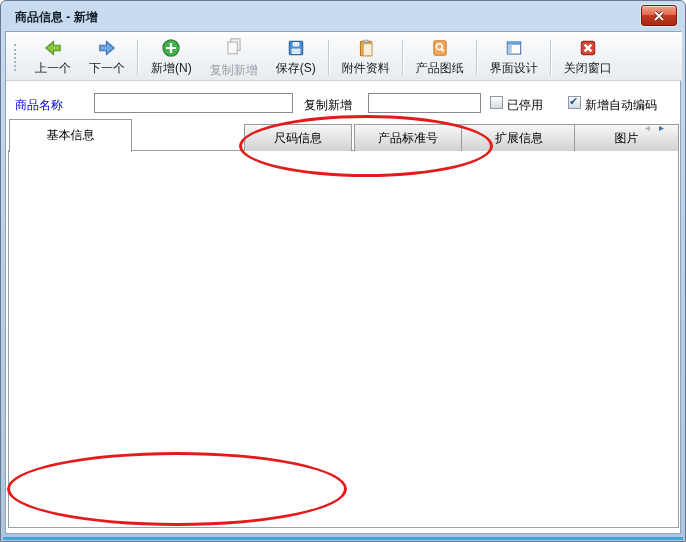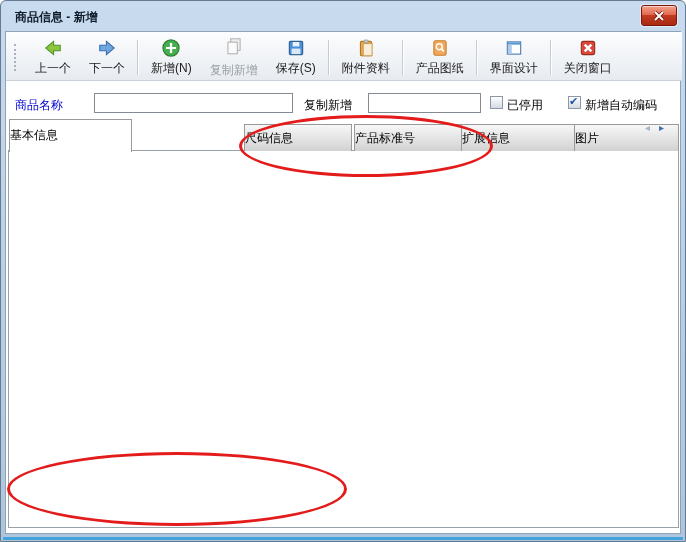--- a/index.html
+++ b/index.html
@@ -32,21 +32,21 @@
   .cbtn i{width:0;height:0;border:3.5px solid transparent;border-top:4.5px solid #41464c;margin-top:5px;}
   .combo.cost{background:#ffffdd;}
   .combo.cost .cval{color:#b9b25a;}
   
   .checkbox{position:absolute;width:13px;height:13px;box-sizing:border-box;border:1px solid #8a98a8;background:linear-gradient(#fefefe,#d5dbe2);cursor:default;}
   .checkbox.checked::after{content:"✔";position:absolute;left:0px;top:-2px;font-size:11px;color:#2159a8;}
   .checkbox.disabled{border-color:#b9bfc6;background:#f2f4f6;}
   .cblbl{position:absolute;font-size:12px;color:#000;white-space:nowrap;}
   .cblbl.dotted{outline:1px dotted #444;padding:1px 2px;}
   
-  .tab{position:absolute;top:123px;height:27px;background:linear-gradient(#f7f7f7,#d2d2d2);border:1px solid #9a9a9a;border-bottom:0;box-sizing:border-box;line-height:26px;font-size:12px;color:#000;z-index:2;cursor:default;overflow:hidden;white-space:nowrap;}
+  .tab{position:absolute;top:123px;height:27px;background:linear-gradient(#f7f7f7,#d2d2d2);border:1px solid #9a9a9a;border-bottom:0;box-sizing:border-box;text-align:center;line-height:26px;font-size:12px;color:#000;z-index:2;cursor:default;overflow:hidden;white-space:nowrap;}
   .tab.active{top:118px;height:33px;background:#fff;line-height:30px;z-index:4;}
   .tab-panel{position:absolute;left:7px;top:149px;width:671px;height:378px;border:1px solid #99a1a9;box-sizing:border-box;background:#fff;z-index:1;}
   .tab-scroll{position:absolute;top:122px;font-size:10px;z-index:5;line-height:10px;}
   .hsep{position:absolute;left:9px;width:666px;height:0;border-top:1px solid #d9dbdd;}
   
   .red-ellipse{position:absolute;border:3px solid #e31b1b;border-radius:50%;z-index:9;pointer-events:none;}
   .book-icon{position:absolute;}
   .z{position:absolute;}
 </style>
 </head>

